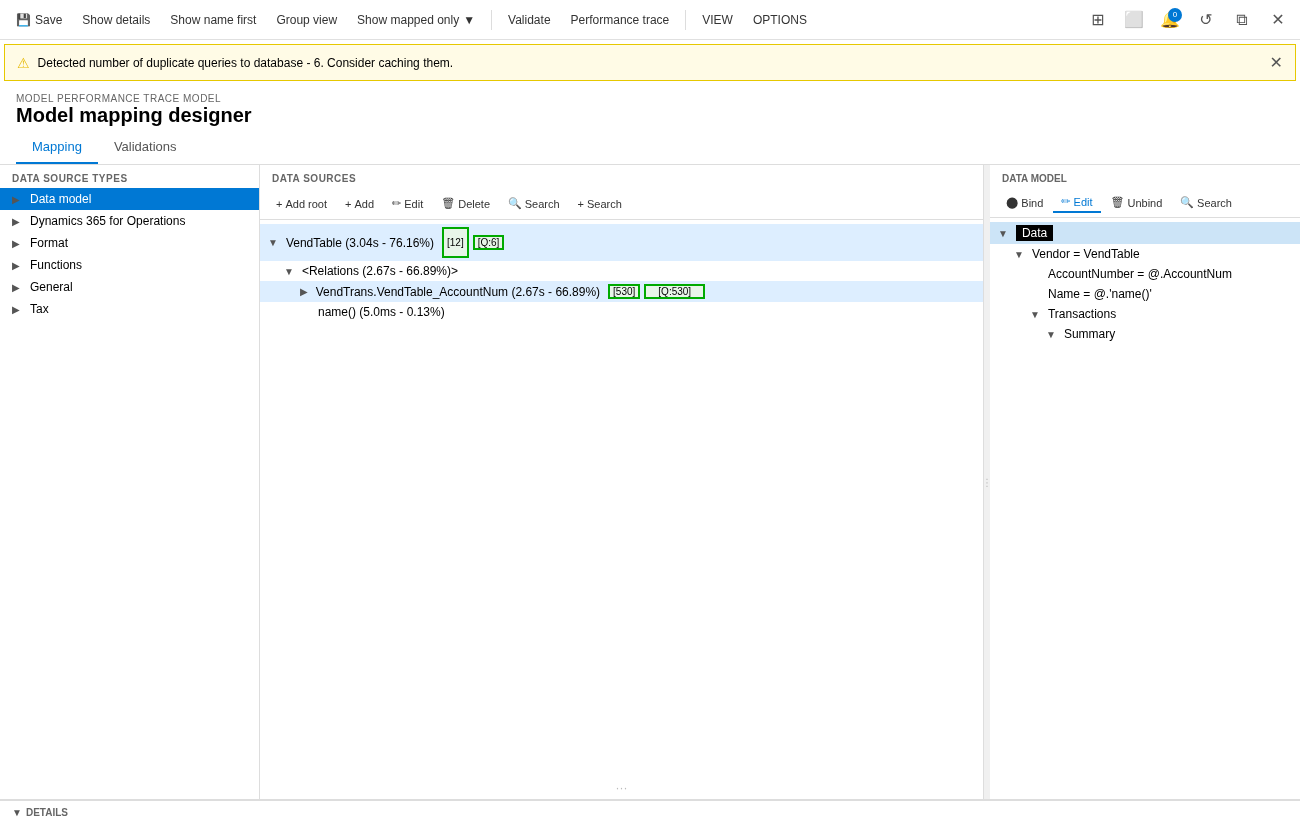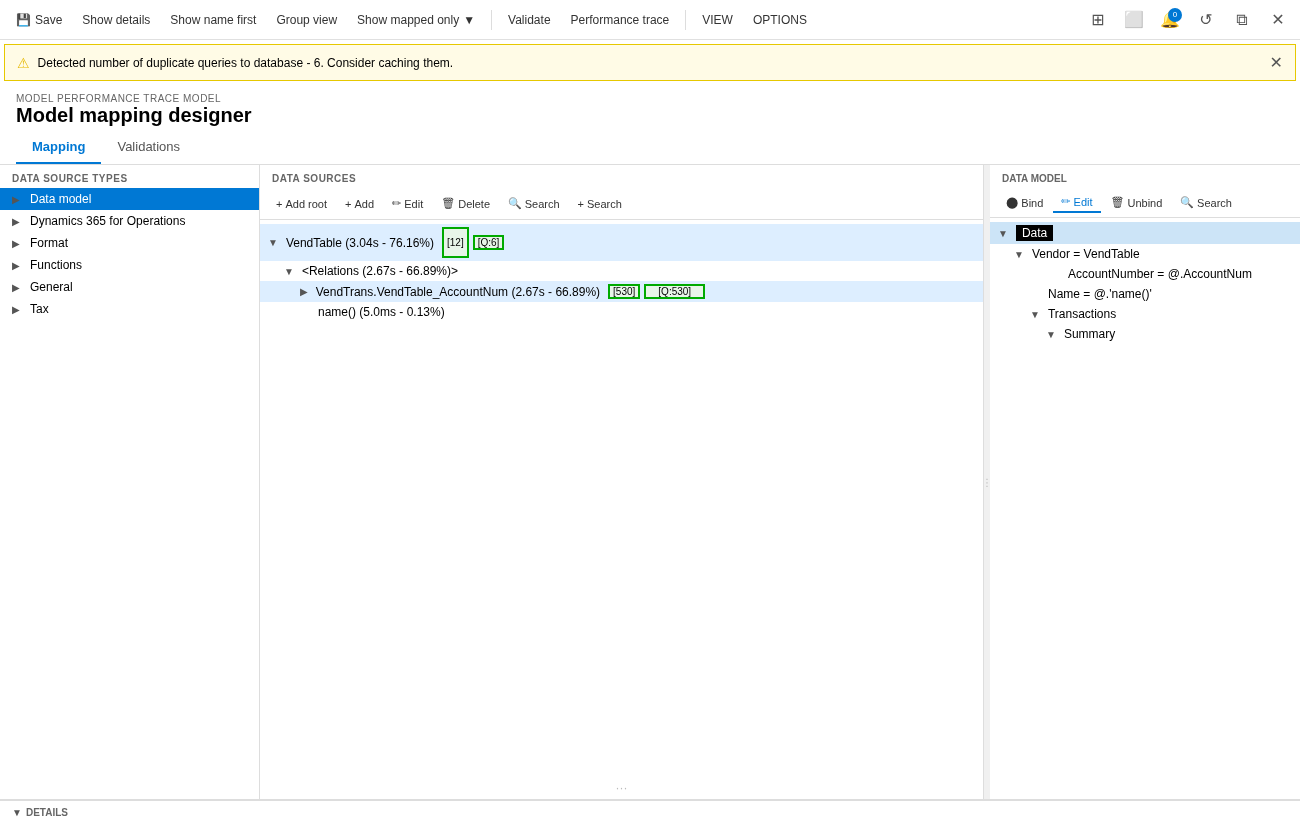--- a/index.html
+++ b/index.html
@@ -32,21 +32,21 @@
     .alert-close { margin-left: auto; cursor: pointer; color: #555; font-size: 16px; }
     
     
     .page-header { padding: 8px 16px 4px 16px; }
     .page-breadcrumb { font-size: 10px; color: #666; text-transform: uppercase; letter-spacing: 0.5px; }
     .page-title { font-size: 20px; font-weight: 600; color: #000; }
     
     
     .tab-bar { display: flex; padding: 0 16px; border-bottom: 1px solid #ddd; gap: 0; }
     .tab { padding: 8px 16px; cursor: pointer; font-size: 13px; color: #555; border-bottom: 2px solid transparent; }
-    .tab.active { color: #0078d4; border-bottom: 2px solid #0078d4; font-weight: 700; }
+    .tab.active { color: #0078d4; border-bottom: 2px solid #0078d4; font-weight: 400; }
     
     
     .main-layout { display: flex; height: calc(824px - 190px); }
     
     
     .left-panel {
       width: 260px; border-right: 1px solid #ddd;
       display: flex; flex-direction: column;
     }
     .panel-header { padding: 8px 12px 4px 12px; font-size: 10px; font-weight: 600; color: #666; text-transform: uppercase; letter-spacing: 0.5px; }
@@ -294,21 +294,21 @@
       <div class="ds-tree-item" style="padding-left:8px; background:#cce4f7;">
         <span style="color:#555;font-size:10px;margin-right:4px;">▼</span>
         <span style="background:#000000; color:white; padding:1px 6px; font-size:12px;">Data</span>
       </div>
 
       <div class="ds-tree-item" style="padding-left:24px;">
         <span style="color:#555;font-size:10px;margin-right:4px;">▼</span>
         <span>Vendor = VendTable</span>
       </div>
 
-      <div class="ds-tree-item" style="padding-left:60px;">
+      <div class="ds-tree-item" style="padding-left:40px;">
         <span style="width:14px;display:inline-block;"></span>
         <span>AccountNumber = @.AccountNum</span>
       </div>
 
       <div class="ds-tree-item" style="padding-left:40px;">
         <span style="width:14px;display:inline-block;"></span>
         <span>Name = @.'name()'</span>
       </div>
 
       <div class="ds-tree-item" style="padding-left:40px;">

